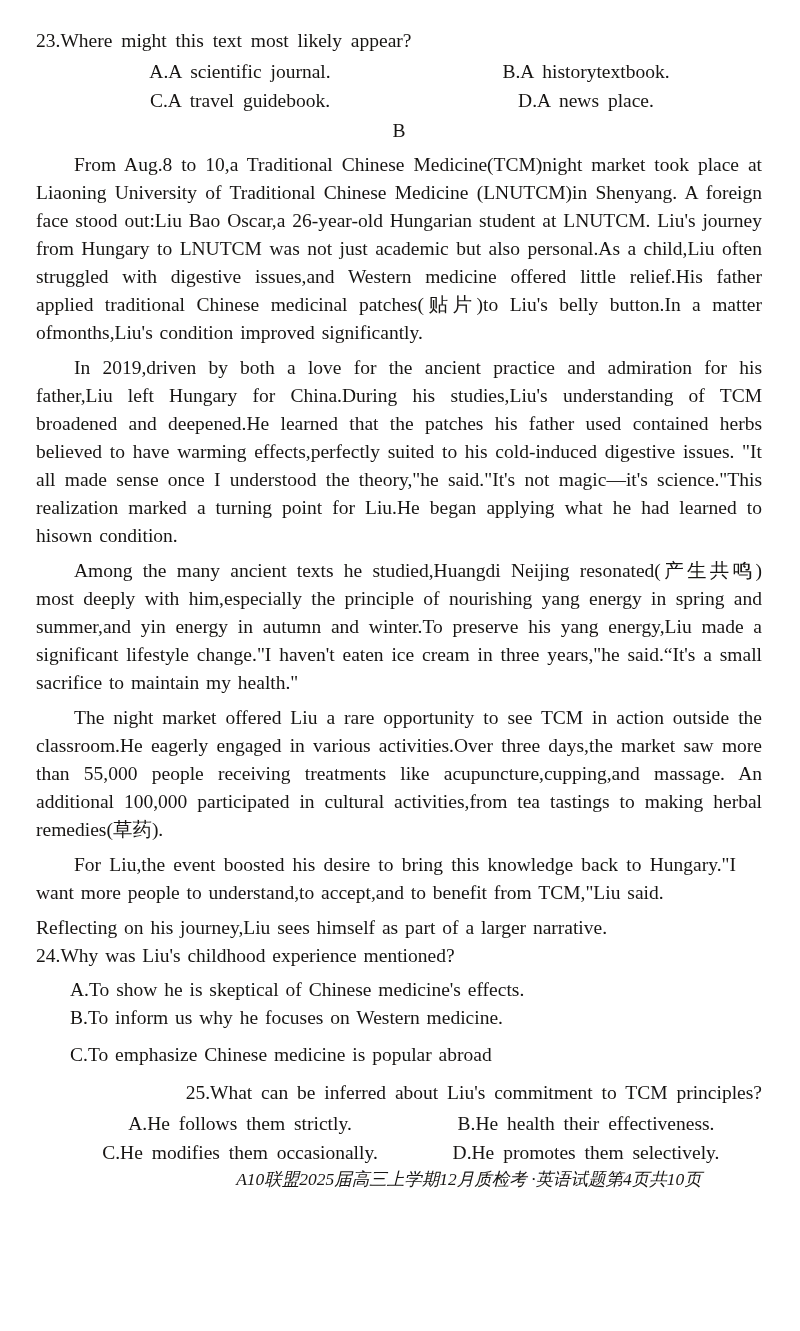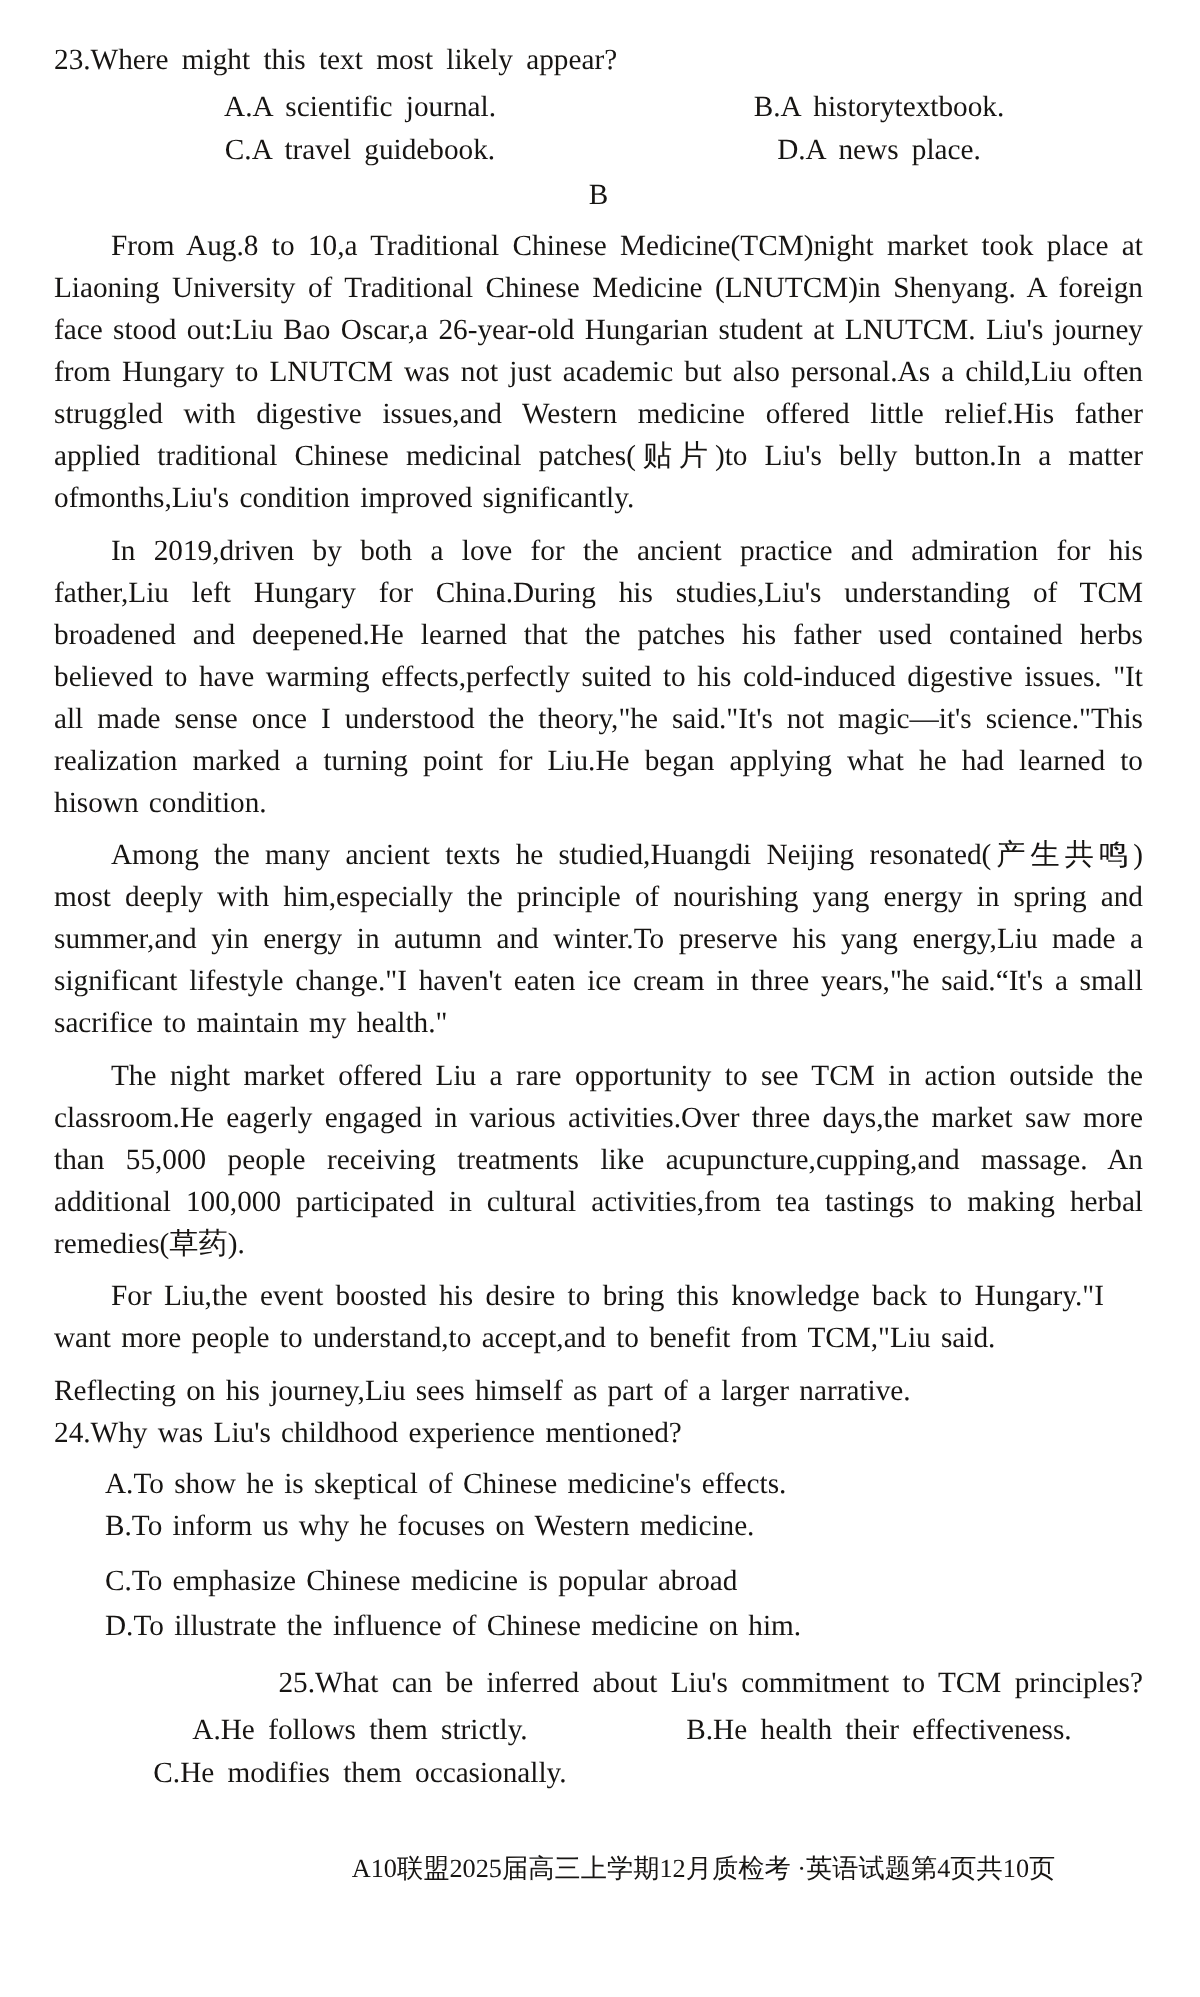--- a/index.html
+++ b/index.html
@@ -55,26 +55,26 @@
     word-spacing: 2px;
   }
   .q24-ab {
     max-width: 455px;
     margin-top: 6px;
   }
   .q24-c { margin-top: 9px; }
   .q24-d { margin-top: 2px; }
   .q25-line { margin-top: 11px; text-align: right; }
   .page-footer {
-    margin-top: 36px;
     font-size: 17.5px;
     line-height: 24px;
     text-align: center;
     padding-left: 140px;
     white-space: nowrap;
+    font-style: italic;
   }
 </style>
 </head>
 <body>
 
 <div class="doc">
 
   <div>
     <div class="q-line">23.Where might this text most likely appear?</div>
     <div class="opts-grid">
@@ -93,27 +93,27 @@
     <p>Among the many ancient texts he studied,Huangdi Neijing resonated(产生共鸣) most deeply with him,especially the principle of nourishing yang energy in spring and summer,and yin energy in autumn and winter.To preserve his yang energy,Liu made a significant lifestyle change."I haven't eaten ice cream in three years,"he said.“It's a small sacrifice to maintain my health."</p>
     <p>The night market offered Liu a rare opportunity to see TCM in action outside the classroom.He eagerly engaged in various activities.Over three days,the market saw more than 55,000 people receiving treatments like acupuncture,cupping,and massage. An additional 100,000 participated in cultural activities,from tea tastings to making herbal remedies(草药).</p>
     <p class="short-just">For Liu,the event boosted his desire to bring this knowledge back to Hungary."I want more people to understand,to accept,and to benefit from TCM,"Liu said.</p>
   </div>
 
   <div class="reflect-block">Reflecting on his journey,Liu sees himself as part of a larger narrative. 24.Why was Liu's childhood experience mentioned?</div>
 
   <div class="q24-opts">
     <div class="q24-ab">A.To show he is skeptical of Chinese medicine's effects. B.To inform us why he focuses on Western medicine.</div>
     <div class="q24-c">C.To emphasize Chinese medicine is popular abroad</div>
-    <div class="q24-d">D.To illustrate the influence of Chinese medicine on him.</div>
   </div>
 
   <div>
     <div class="q-line q25-line">25.What can be inferred about Liu's commitment to TCM principles?</div>
     <div class="opts-grid">
       <span>A.He follows them strictly.</span>
       <span>B.He health their effectiveness.</span>
       <span>C.He modifies them occasionally.</span>
+      <span>D.He promotes them selectively.</span>
     </div>
   </div>
 
   <div class="page-footer">A10联盟2025届高三上学期12月质检考 ·英语试题第4页共10页</div>
 
 </div>
 
 </body></html>

